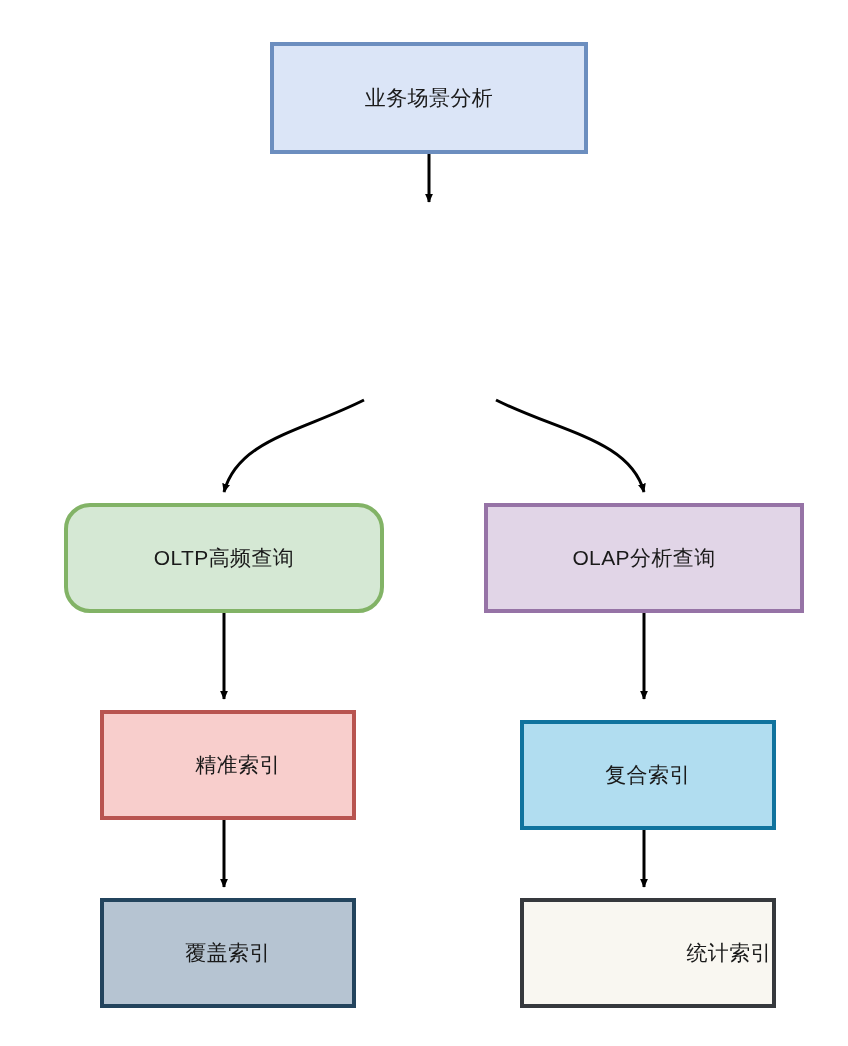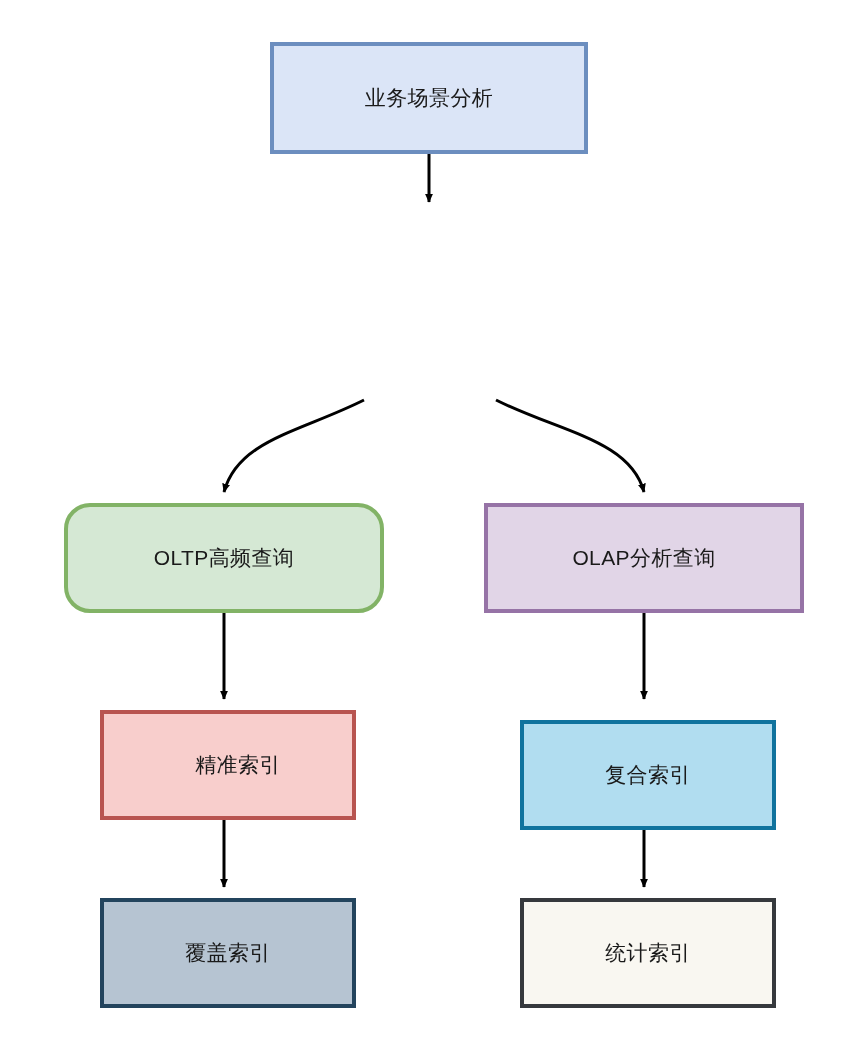--- a/index.html
+++ b/index.html
@@ -102,17 +102,17 @@
   </div>
 
   <div class="node box" id="n-composite-index" style="left: 520px; top: 710px; width: 256px; height: 110px; background: rgb(177, 221, 240); border-color: rgb(16, 115, 158); margin-top: 10px;">
     <span>复合索引</span>
   </div>
 
   <div class="node box" id="n-covering-index" style="left: 100px; top: 898px; width: 256px; height: 110px; background: rgb(182, 196, 210); border-color: rgb(35, 68, 93); align-items: center;">
     <span>覆盖索引</span>
   </div>
 
-  <div class="node box" id="n-statistics-index" style="left: 520px; top: 898px; width: 256px; height: 110px; background: rgb(249, 247, 241); border-color: rgb(54, 57, 61);">
+  <div class="node box" id="n-statistics-index" style="left: 520px; top: 898px; width: 256px; height: 110px; background: rgb(249, 247, 241); border-color: rgb(54, 57, 61); justify-content: flex-end;">
     <span>统计索引</span>
   </div>
 
 </div>
 
 </body></html>

